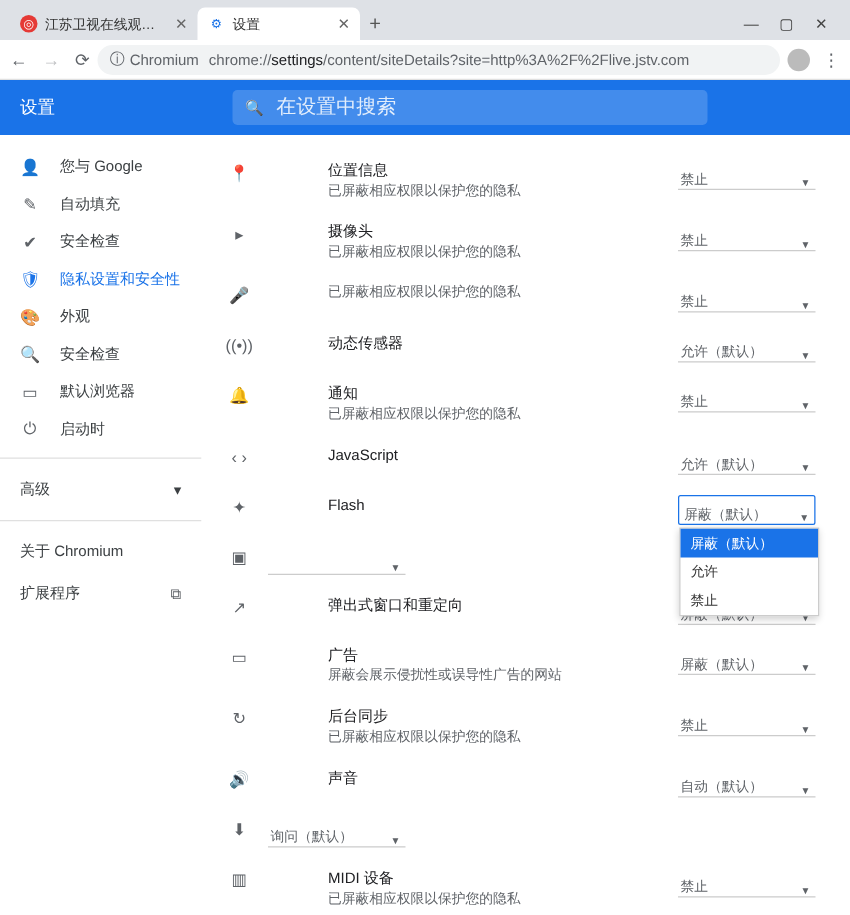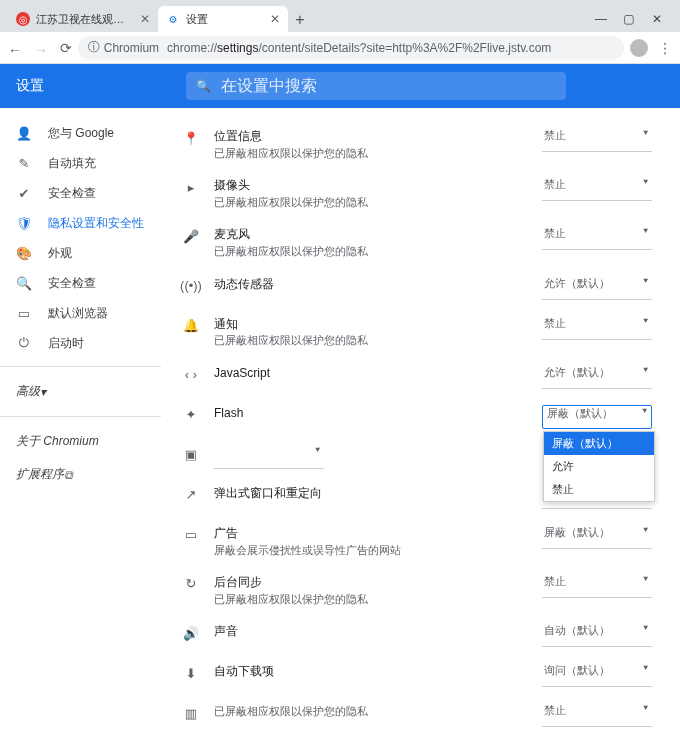--- a/index.html
+++ b/index.html
@@ -39,31 +39,31 @@
   .searchbox input::placeholder { color: #e3eefc; }
 
   
   .main { display: flex; height: calc(732px - 32px - 32px - 44px); }
   .sidebar { width: 162px; padding: 10px 0; border-right: 1px solid transparent; }
   .sideitem { display: flex; align-items: center; height: 30px; padding: 0 16px; gap: 16px; font-size: 12px; color: #3c4043; cursor: pointer; }
   .sideitem .sicon { width: 16px; text-align: center; color: #5f6368; font-size: 13px; }
   .sideitem.active { color: #1a73e8; }
   .sideitem.active .sicon { color: #1a73e8; }
   .sidesep { height: 1px; background: #e0e0e0; margin: 8px 0; }
-  .sideplain { padding: 8px 16px; font-size: 12px; color: #3c4043; display: flex; align-items: center; cursor: pointer; font-style: italic; }
+  .sideplain { padding: 8px 16px; font-size: 12px; color: #3c4043; display: flex; align-items: center; justify-content: space-between; cursor: pointer; }
   .launch { color: #5f6368; font-size: 12px; }
 
   .content { flex: 1; overflow-y: auto; padding: 12px 28px 20px 20px; }
   .row { display: flex; align-items: flex-start; padding: 8px 0; gap: 14px; }
   .ricon { width: 18px; height: 18px; display: flex; align-items: center; justify-content: center; color: #5f6368; font-size: 13px; margin-top: 1px; flex-shrink: 0; }
-  .rbody { flex: 1; min-width: 0; }
+  .rbody { flex: 1; min-width: 0; margin-left: 48px; }
   .rtitle { font-size: 12px; color: #202124; line-height: 1.4; }
   .rsub { font-size: 11px; color: #5f6368; line-height: 1.4; margin-top: 1px; }
   .rctrl { width: 110px; flex-shrink: 0; }
-  .select { height: 24px; border-bottom: 1px solid #ccc; display: flex; align-items: flex-start; justify-content: space-between; padding: 0 4px 0 2px; font-size: 11px; color: #5f6368; cursor: pointer; position: relative; font-family: Liberation Mono, monospace; }
+  .select { height: 24px; border-bottom: 1px solid #ccc; display: flex; align-items: flex-end; justify-content: space-between; padding: 0 4px 0 2px; font-size: 11px; color: #5f6368; cursor: pointer; position: relative; }
   .select.open { border: 1px solid #1a73e8; border-radius: 2px; padding: 0 4px; }
   .select .caret { color: #5f6368; font-size: 8px; }
   .dropdown { position: absolute; top: 25px; left: 0; right: -4px; background: #fff; border: 1px solid #ccc; box-shadow: 0 2px 6px rgba(0,0,0,0.2); z-index: 10; font-size: 11px; }
   .dropdown .opt { padding: 4px 8px; color: #333; cursor: pointer; }
   .dropdown .opt.sel { background: #1a73e8; color: #fff; }
 </style>
 </head>
 <body>
 
 <div class="titlebar">
@@ -183,21 +183,20 @@
         <div class="rctrl">
           <div class="select">
             <span>禁止</span>
             <span class="caret">▼</span>
           </div>
         </div>
       </div>
       <div class="row">
         <div class="ricon">🎤</div>
         <div class="rbody">
-          <div class="rtitle">麦克风</div>
           <div class="rsub">已屏蔽相应权限以保护您的隐私</div>
         </div>
         <div class="rctrl">
           <div class="select">
             <span>禁止</span>
             <span class="caret">▼</span>
           </div>
         </div>
       </div>
       <div class="row">
@@ -308,33 +307,31 @@
         </div>
         <div class="rctrl">
           <div class="select">
             <span>自动（默认）</span>
             <span class="caret">▼</span>
           </div>
         </div>
       </div>
       <div class="row">
         <div class="ricon">⬇</div>
-        <div class="rbody">
-          <div class="rtitle">自动下载项</div>
-        </div>
         <div class="rctrl">
           <div class="select">
             <span>询问（默认）</span>
             <span class="caret">▼</span>
           </div>
         </div>
       </div>
       <div class="row">
         <div class="ricon">▥</div>
         <div class="rbody">
+          <div class="rtitle">MIDI 设备</div>
           <div class="rsub">已屏蔽相应权限以保护您的隐私</div>
         </div>
         <div class="rctrl">
           <div class="select">
             <span>禁止</span>
             <span class="caret">▼</span>
           </div>
         </div>
       </div>
     </div>

